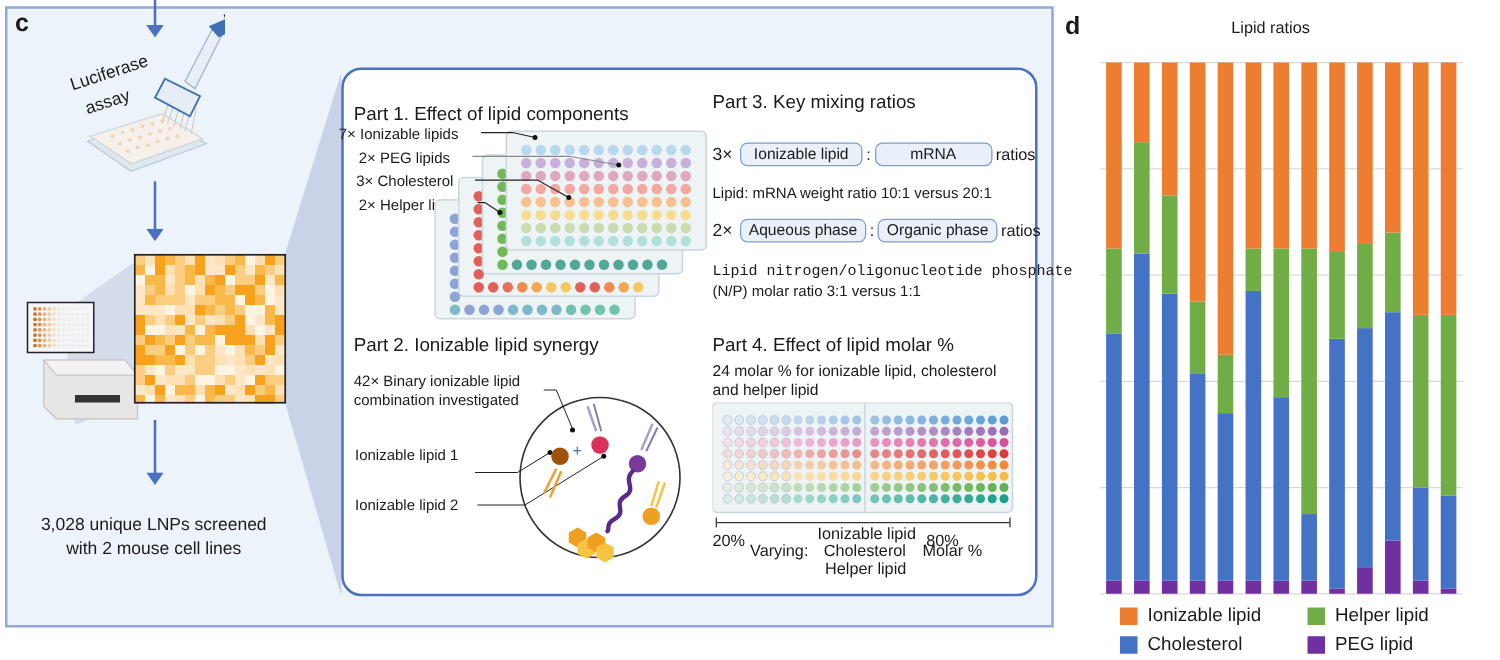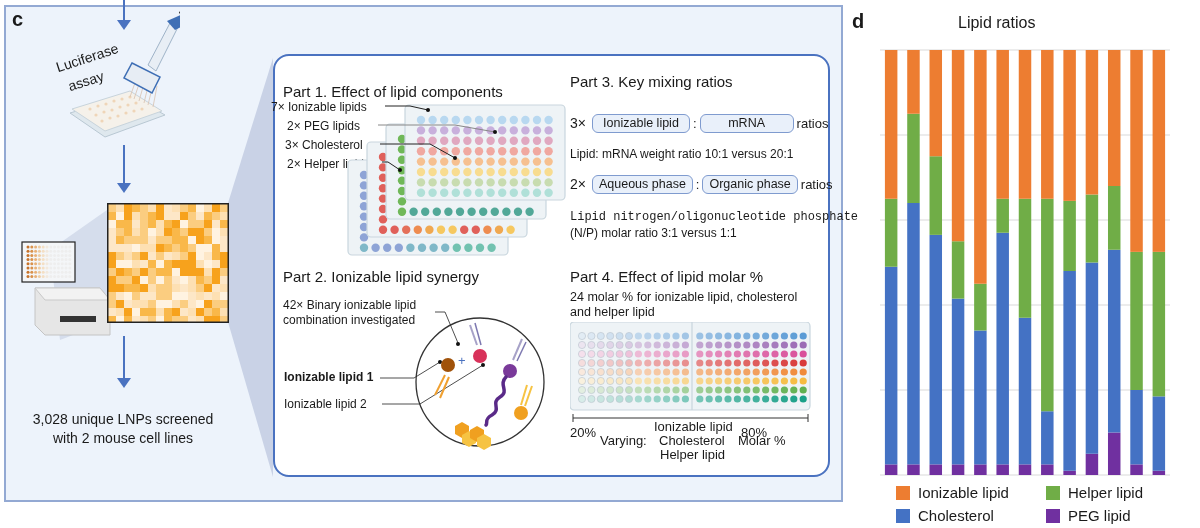--- a/index.html
+++ b/index.html
@@ -8,21 +8,21 @@
   #outer-box { left:4px; top:5px; width:839px; height:497px; background:#edf3fb; border:2px solid #93a9d3; box-sizing:border-box; }
   #panel-c-label { left:12px; top:8px; font-size:20px; font-weight:bold; }
   #panel-d-label { left:852px; top:10px; font-size:20px; font-weight:bold; }
   #funnel { left:0; top:0; }
   #inner-panel { left:273px; top:54px; width:557px; height:423px; background:#ffffff; border:2.5px solid #4a72c0; border-radius:16px; box-sizing:border-box; }
   .part-title { font-size:15px; color:#1a1a1a; white-space:nowrap; }
   .small { font-size:12px; color:#1a1a1a; white-space:nowrap; line-height:15px; }
   .pill { display:inline-block; border:1.2px solid #7f9bcf; background:#e9f0fa; border-radius:6px; padding:1px 6px; font-size:12.5px; text-align:center; }
   .arrow-line { background:#4a72c0; width:2px; }
   .caption { font-size:14px; text-align:center; line-height:19px; width:240px; }
-  #chart-title { left:958px; top:14px; font-size:16px; }
+  #chart-title { left:985px; top:14px; font-size:13px; }
   .legend-item { font-size:15px; display:flex; align-items:center; gap:8px; white-space:nowrap; }
   .swatch { width:14px; height:14px; display:inline-block; }
 </style>
 </head>
 <body>
 
 <div id="outer-box" class="abs"></div>
 <div id="panel-c-label" class="abs">c</div>
 
 <div class="abs arrow-line" style="left:123px;top:0;height:22px;"></div>
@@ -598,21 +598,21 @@
     <circle cx="225" cy="82" r="2" fill="#111"></circle>
     <polyline points="110,94 160,94 185,108" fill="none" stroke="#222" stroke-width="1"></polyline>
     <circle cx="185" cy="108" r="2" fill="#111"></circle>
     <polyline points="112,112 118,112 130,120" fill="none" stroke="#222" stroke-width="1"></polyline>
     <circle cx="130" cy="120" r="2" fill="#111"></circle>
   </svg>
 
 <div class="abs part-title" style="left:283px;top:268px;">Part 2. Ionizable lipid synergy</div>
 <div class="abs small" style="left:283px;top:298px;">42× Binary ionizable lipid</div>
 <div class="abs small" style="left:283px;top:313px;">combination investigated</div>
-<div class="abs small" style="left:284px;top:370px;font-weight:bold;">Ionizable lipid 1</div>
+<div class="abs small" style="left:284px;top:357px;">Ionizable lipid 1</div>
 <div class="abs small" style="left:284px;top:397px;">Ionizable lipid 2</div>
 <svg class="abs" style="left:270px;top:255px;" width="290" height="220">
   <circle cx="210" cy="127" r="64" fill="#ffffff" stroke="#333" stroke-width="1.3"></circle>
 
   <polyline points="165,57 175,57 188,88" fill="none" stroke="#222" stroke-width="0.8"></polyline>
   <circle cx="188" cy="89" r="2" fill="#111"></circle>
   <polyline points="110,123 144,123 170,107" fill="none" stroke="#222" stroke-width="0.8"></polyline>
   <circle cx="170" cy="107" r="2" fill="#111"></circle>
   <polyline points="112,149 150,149 213,110" fill="none" stroke="#222" stroke-width="0.8"></polyline>
   <circle cx="213" cy="110" r="2" fill="#111"></circle>

